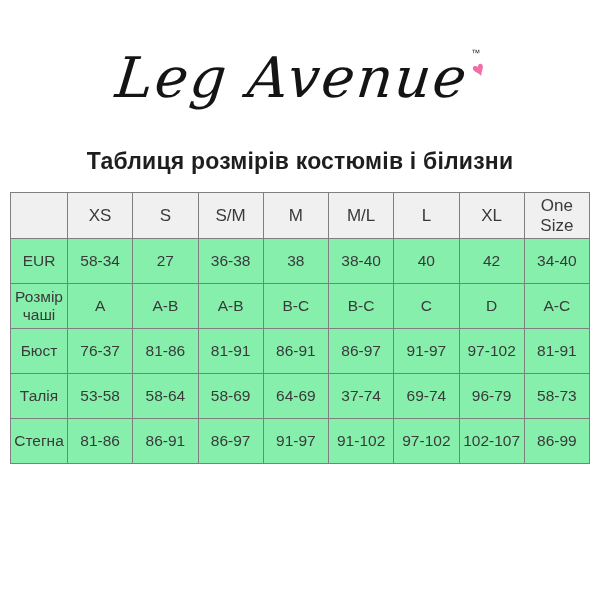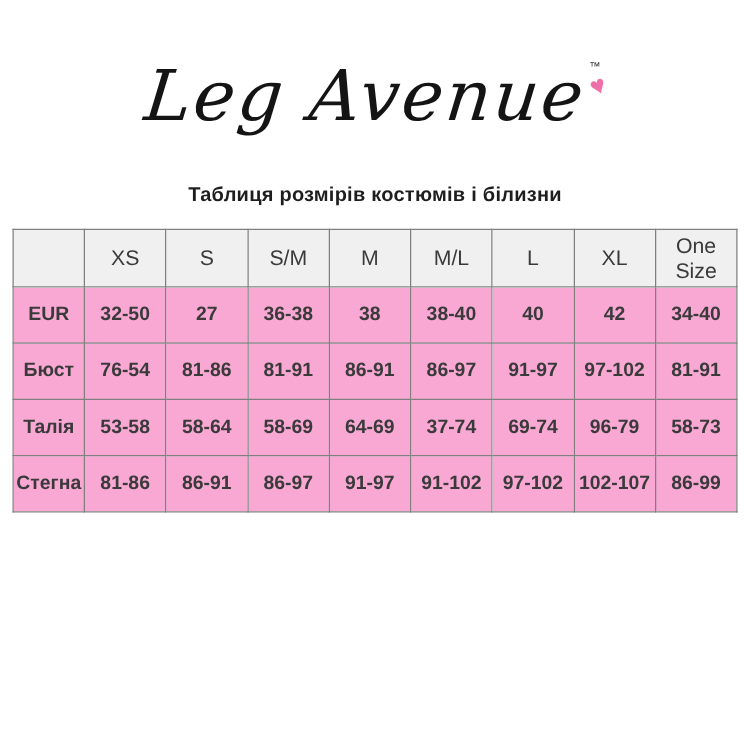--- a/index.html
+++ b/index.html
@@ -51,21 +51,21 @@
   .logo-heart {
     font-style: normal;
     font-size: 21px;
     line-height: 1;
     display: inline-block;
     transform: rotate(-22deg) translate(1px, 1px);
   }
   
   .page-title {
     text-align: center;
-    font-size: 16px;
+    font-size: 23px;
     font-weight: 700;
     color: #1e1e1e;
     margin: 20px 0 17px 0;
     letter-spacing: 0.2px;
   }
   
   table.size-table {
     width: 580px;
     margin: 16px auto;
     border-collapse: collapse;
@@ -81,24 +81,23 @@
     font-weight: 400;
     line-height: 1.15;
     overflow: hidden;
   }
   .size-table thead th {
     background: #f0f0f0;
     font-size: 17px;
     height: 41px;
   }
   .size-table tbody td {
-    background: #f9a8d4;
+    background: #86efac;
     font-size: 15.5px;
     height: 40px;
-    font-weight: bold;
   }
 </style>
 </head>
 <body>
 
 <div class="page">
 
   <div class="logo-wrap">
     <span class="logo-text">Leg Avenue</span>
     <span class="logo-marks">
@@ -123,32 +122,43 @@
         <th>M</th>
         <th>M/L</th>
         <th>L</th>
         <th>XL</th>
         <th>One Size</th>
       </tr>
     </thead>
     <tbody>
       <tr>
         <td>EUR</td>
-        <td>32-50</td>
+        <td>58-34</td>
         <td>27</td>
         <td>36-38</td>
         <td>38</td>
         <td>38-40</td>
         <td>40</td>
         <td>42</td>
         <td>34-40</td>
       </tr>
       <tr>
+        <td>Розмір чаші</td>
+        <td>A</td>
+        <td>A-B</td>
+        <td>A-B</td>
+        <td>B-C</td>
+        <td>B-C</td>
+        <td>C</td>
+        <td>D</td>
+        <td>A-C</td>
+      </tr>
+      <tr>
         <td>Бюст</td>
-        <td>76-54</td>
+        <td>76-37</td>
         <td>81-86</td>
         <td>81-91</td>
         <td>86-91</td>
         <td>86-97</td>
         <td>91-97</td>
         <td>97-102</td>
         <td>81-91</td>
       </tr>
       <tr>
         <td>Талія</td>

